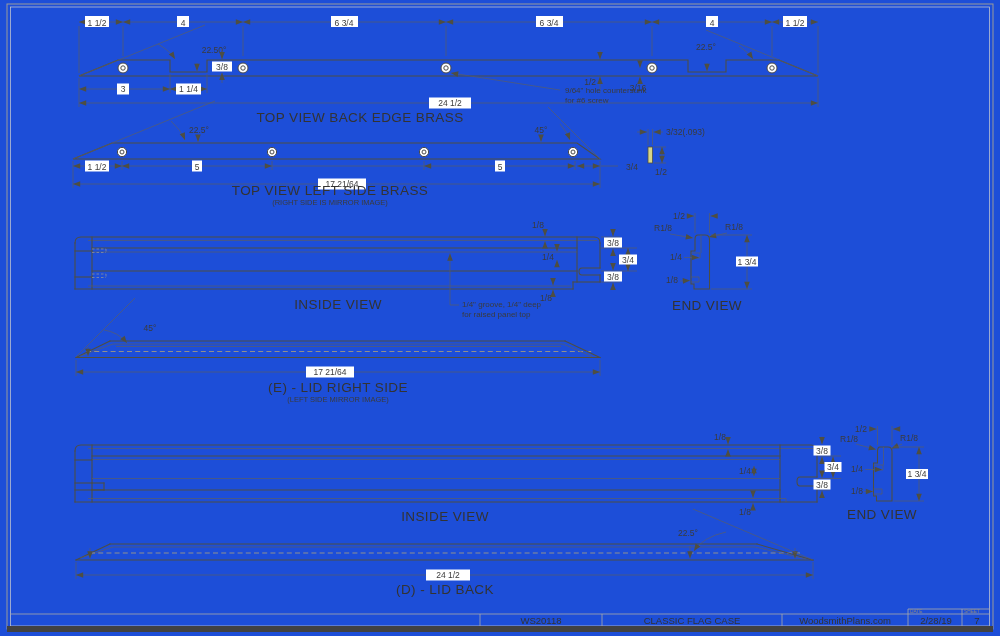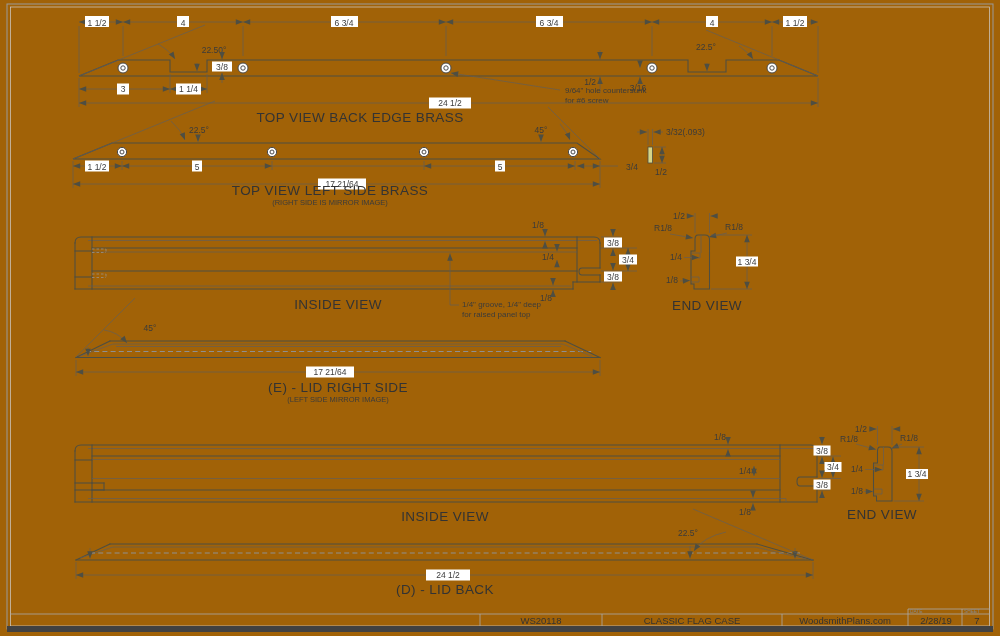--- a/index.html
+++ b/index.html
@@ -1,16 +1,16 @@
 <!DOCTYPE html>
 <html><head>
 <meta charset="utf-8">
 <style>
   html,body{margin:0;padding:0;background:#fff;}
-  #sheet{position:relative;width:1000px;height:636px;background:#a16207;
+  #sheet{position:relative;width:1000px;height:636px;background:#1d4ed8;
          font-family:"Liberation Sans",sans-serif;}
   svg{position:absolute;left:0;top:0;}
   .ol{stroke:#4e4e42;stroke-width:1.05;fill:none;stroke-linecap:square;}
   .tl{stroke:#5f5f5f;stroke-width:.65;fill:none;}
   .wl{stroke:#5f5f5f;stroke-width:.65;fill:none;}
   .dash{stroke:#8f8f8f;stroke-width:1.1;stroke-dasharray:5 3.2;fill:none;}
   .dash2{stroke:#9a9a9a;stroke-width:.7;stroke-dasharray:2.5 2;fill:none;}
   .bline{stroke:#aaaaaa;stroke-width:.8;fill:none;}
   text{fill:#3b3b3b;font-family:"Liberation Sans",sans-serif;}
   .dim{font-size:8.5px;text-anchor:middle;}

